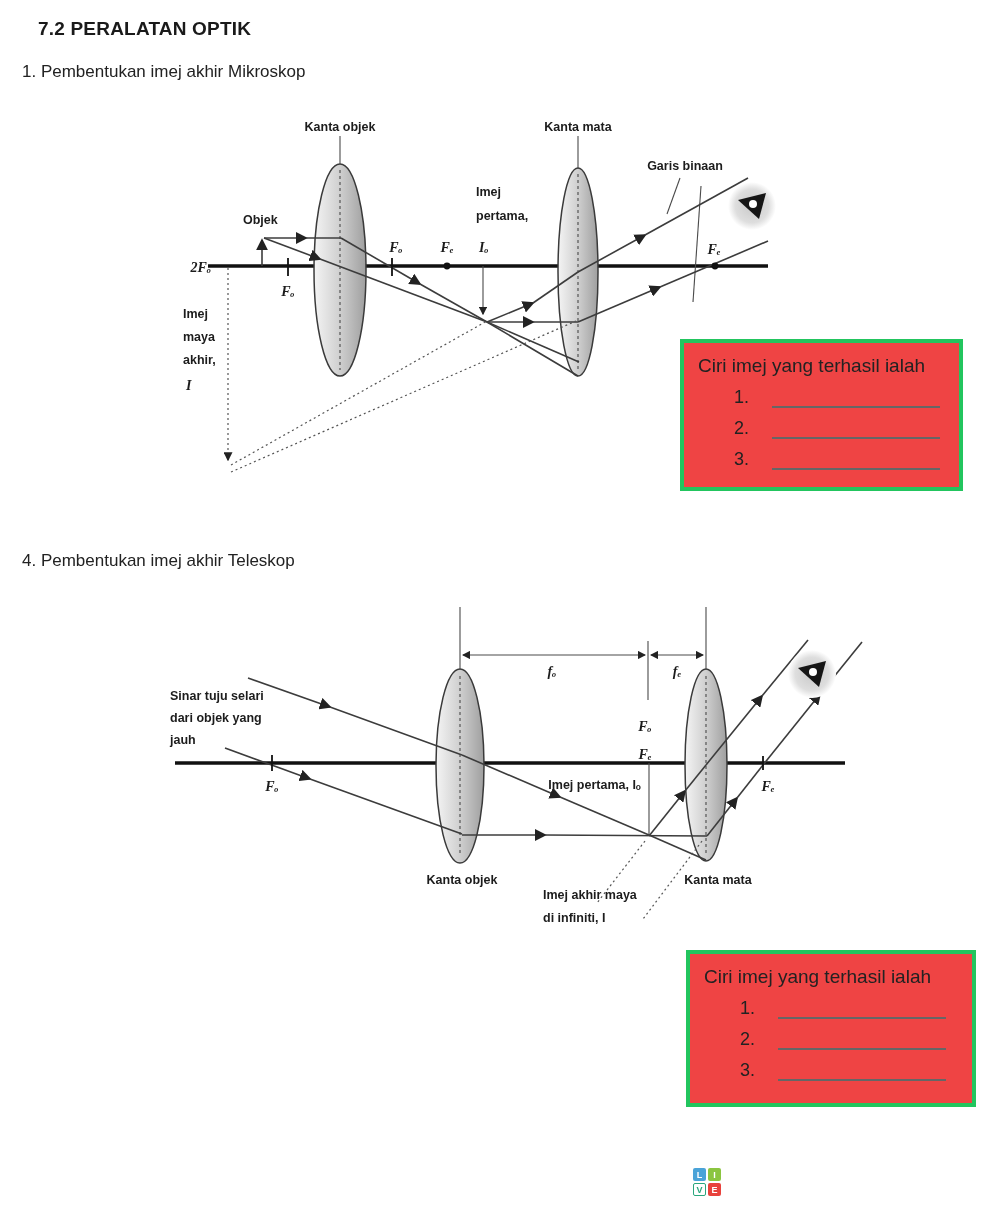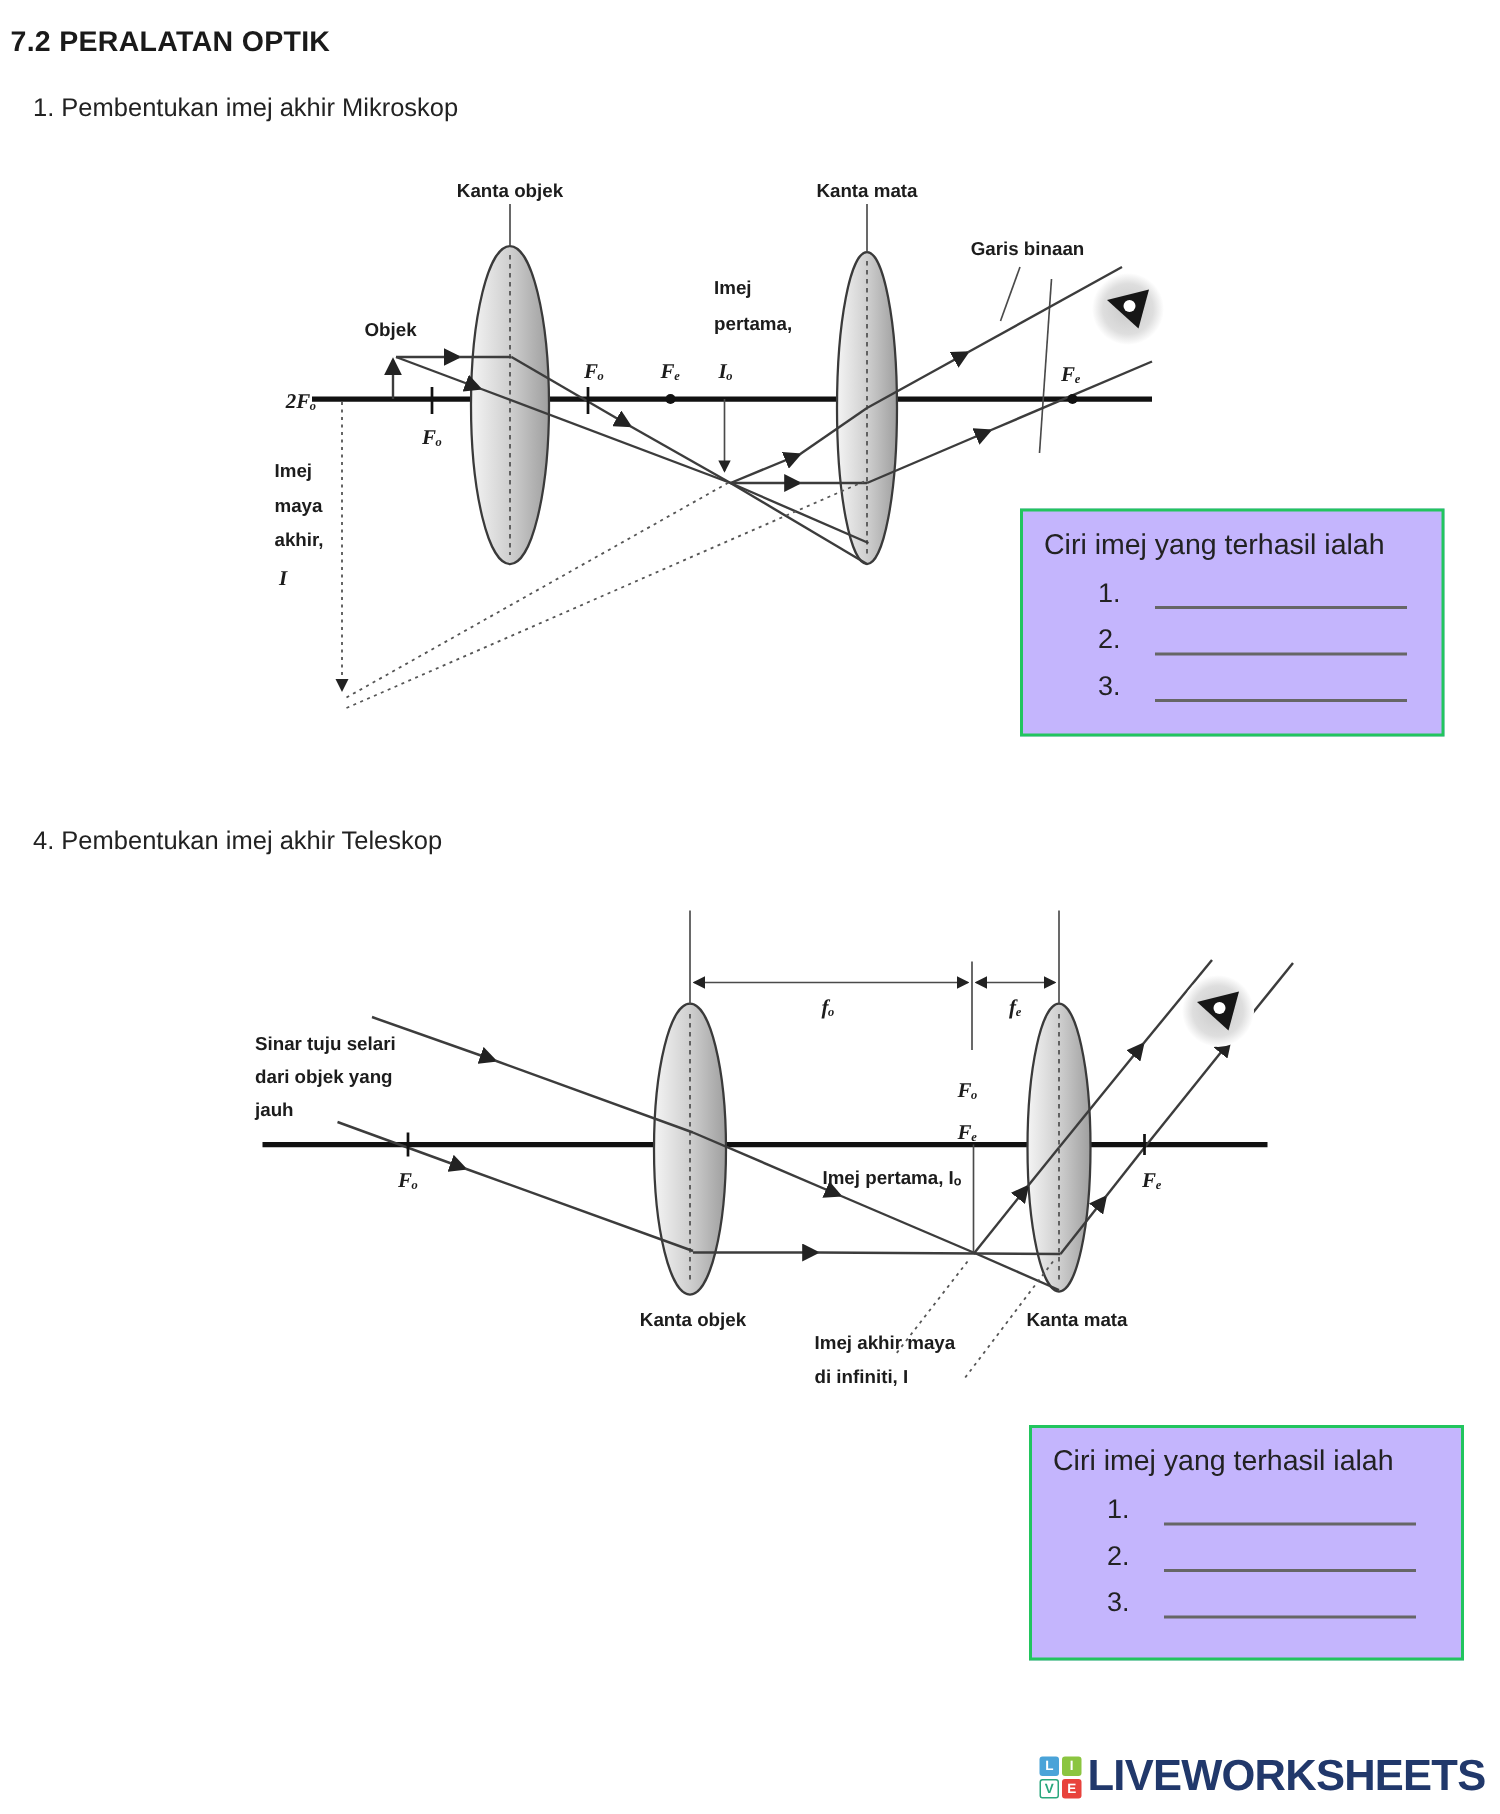--- a/index.html
+++ b/index.html
@@ -1,37 +1,37 @@
 <!DOCTYPE html>
 <html><head>
 <meta charset="utf-8">
 <style>
   html,body{margin:0;padding:0;}
   body{
     width:1000px;height:1209px;position:relative;background:#ffffff;
     font-family:"Liberation Sans", sans-serif;color:#1a1a1a;overflow:hidden;
   }
   .abs{position:absolute;}
-  .page-title{left:7px;top:18px;font-size:19px;font-weight:bold;letter-spacing:.2px;}
+  .page-title{left:38px;top:18px;font-size:19px;font-weight:bold;letter-spacing:.2px;}
   .section-head{left:22px;font-size:17px;color:#222;}
   #section1{top:62px;}
   #section2{top:551px;}
 
   svg text{fill:#1c1c1c;}
   .dlabel{font-family:"Liberation Sans",sans-serif;font-size:12.5px;font-weight:bold;}
   .flabel{font-family:"Liberation Serif",serif;font-size:14px;font-weight:bold;font-style:italic;}
   .axis{stroke:#111;stroke-width:3.5;}
   .ray{stroke:#3c3c3c;stroke-width:1.6;fill:none;}
   .thin{stroke:#4a4a4a;stroke-width:1.1;fill:none;}
   .dash{stroke:#555;stroke-width:1.2;stroke-dasharray:2 3;fill:none;}
   .lensdash{stroke:#555;stroke-width:1.2;stroke-dasharray:3 3;}
   .tick{stroke:#111;stroke-width:1.8;}
 
   .answer-box{
-    border:2px solid #22c55e;background:#c4b5fd;z-index:5;
+    border:4px solid #22c55e;background:#ef4444;z-index:5;
     box-sizing:border-box;padding:12px 14px 10px 14px;
   }
   #answer-box-1{left:680px;top:339px;width:283px;height:152px;}
   #answer-box-2{left:686px;top:950px;width:290px;height:157px;}
   .answer-title{font-size:19px;color:#222;}
   .answer-row{display:flex;align-items:flex-end;margin-top:9px;margin-left:36px;}
   .answer-num{font-size:18px;width:26px;color:#222;}
   .answer-line{width:168px;height:20px;border-bottom:2px solid #666;margin-left:12px;cursor:text;}
 
   .logo{left:693px;top:1168px;display:flex;align-items:center;cursor:pointer;}
@@ -266,14 +266,13 @@
   </div>
 </div>
 
 <div class="abs logo">
   <div class="logo-grid">
     <span class="logo-sq sq-l">L</span>
     <span class="logo-sq sq-i">I</span>
     <span class="logo-sq sq-v">V</span>
     <span class="logo-sq sq-e">E</span>
   </div>
-  <span class="logo-text">LIVEWORKSHEETS</span>
 </div>
 
 </body></html>

